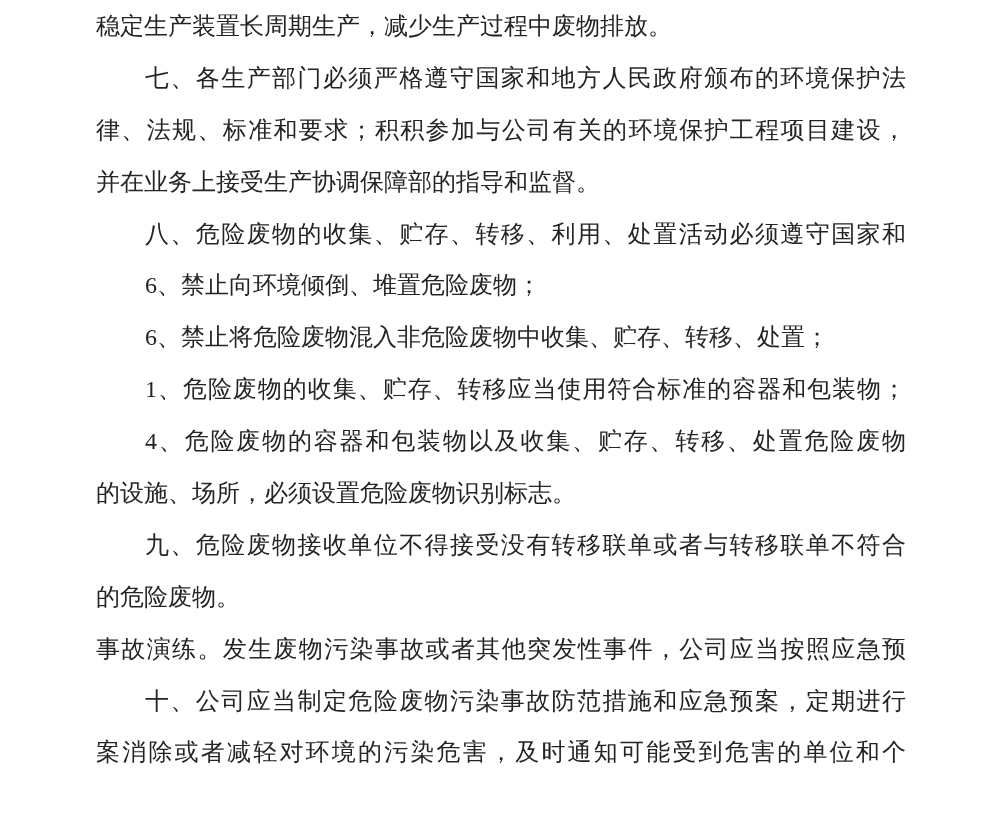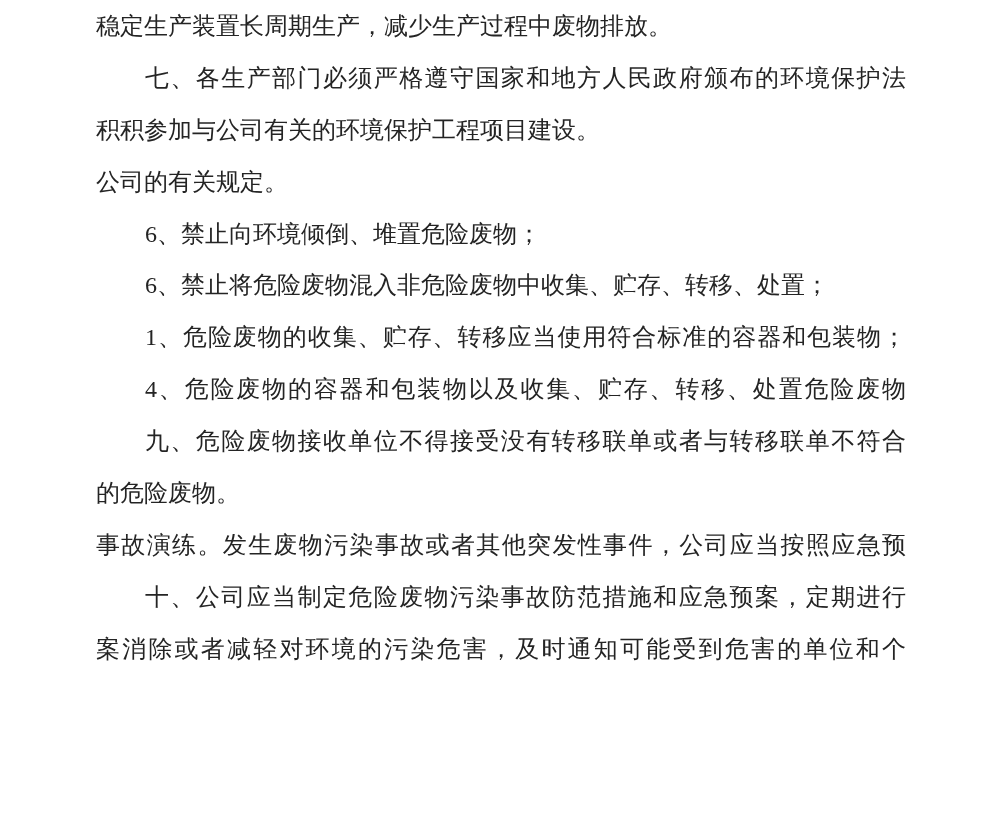--- a/index.html
+++ b/index.html
@@ -38,24 +38,26 @@
     text-align: justify;
     text-align-last: justify;
   }
 </style>
 </head>
 <body>
 
 <div class="doc">
   <div class="line">稳定生产装置长周期生产，减少生产过程中废物排放。</div>
   <div class="line indent just">七、各生产部门必须严格遵守国家和地方人民政府颁布的环境保护法</div>
-  <div class="line">积积参加与公司有关的环境保护工程项目建设。</div>
-  <div class="line">公司的有关规定。</div>
+  <div class="line just">律、法规、标准和要求；积积参加与公司有关的环境保护工程项目建设，</div>
+  <div class="line">并在业务上接受生产协调保障部的指导和监督。</div>
+  <div class="line indent just">八、危险废物的收集、贮存、转移、利用、处置活动必须遵守国家和</div>
   <div class="line indent">6、禁止向环境倾倒、堆置危险废物；</div>
   <div class="line indent">6、禁止将危险废物混入非危险废物中收集、贮存、转移、处置；</div>
   <div class="line indent just">1、危险废物的收集、贮存、转移应当使用符合标准的容器和包装物；</div>
   <div class="line indent just">4、危险废物的容器和包装物以及收集、贮存、转移、处置危险废物</div>
+  <div class="line">的设施、场所，必须设置危险废物识别标志。</div>
   <div class="line indent just">九、危险废物接收单位不得接受没有转移联单或者与转移联单不符合</div>
   <div class="line">的危险废物。</div>
   <div class="line just">事故演练。发生废物污染事故或者其他突发性事件，公司应当按照应急预</div>
   <div class="line indent just">十、公司应当制定危险废物污染事故防范措施和应急预案，定期进行</div>
   <div class="line just">案消除或者减轻对环境的污染危害，及时通知可能受到危害的单位和个</div>
 </div>
 
 </body></html>

